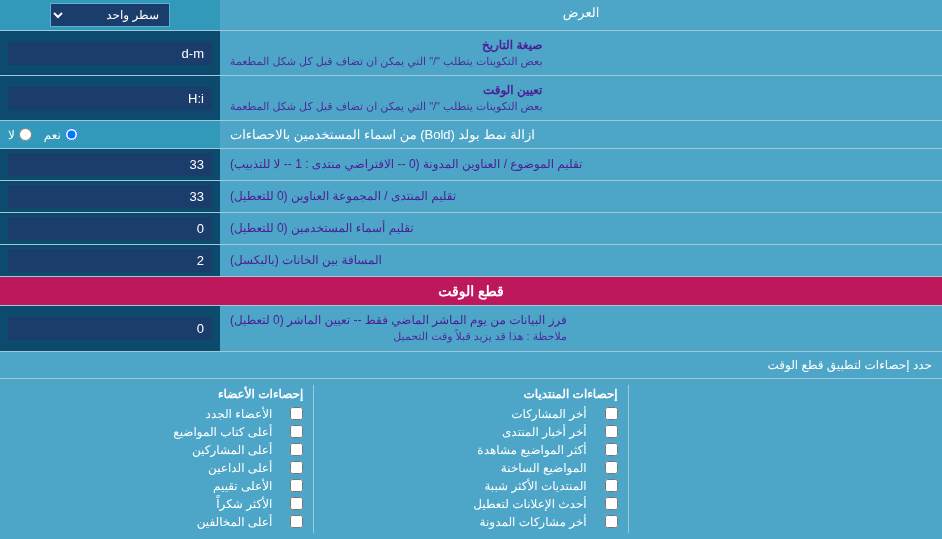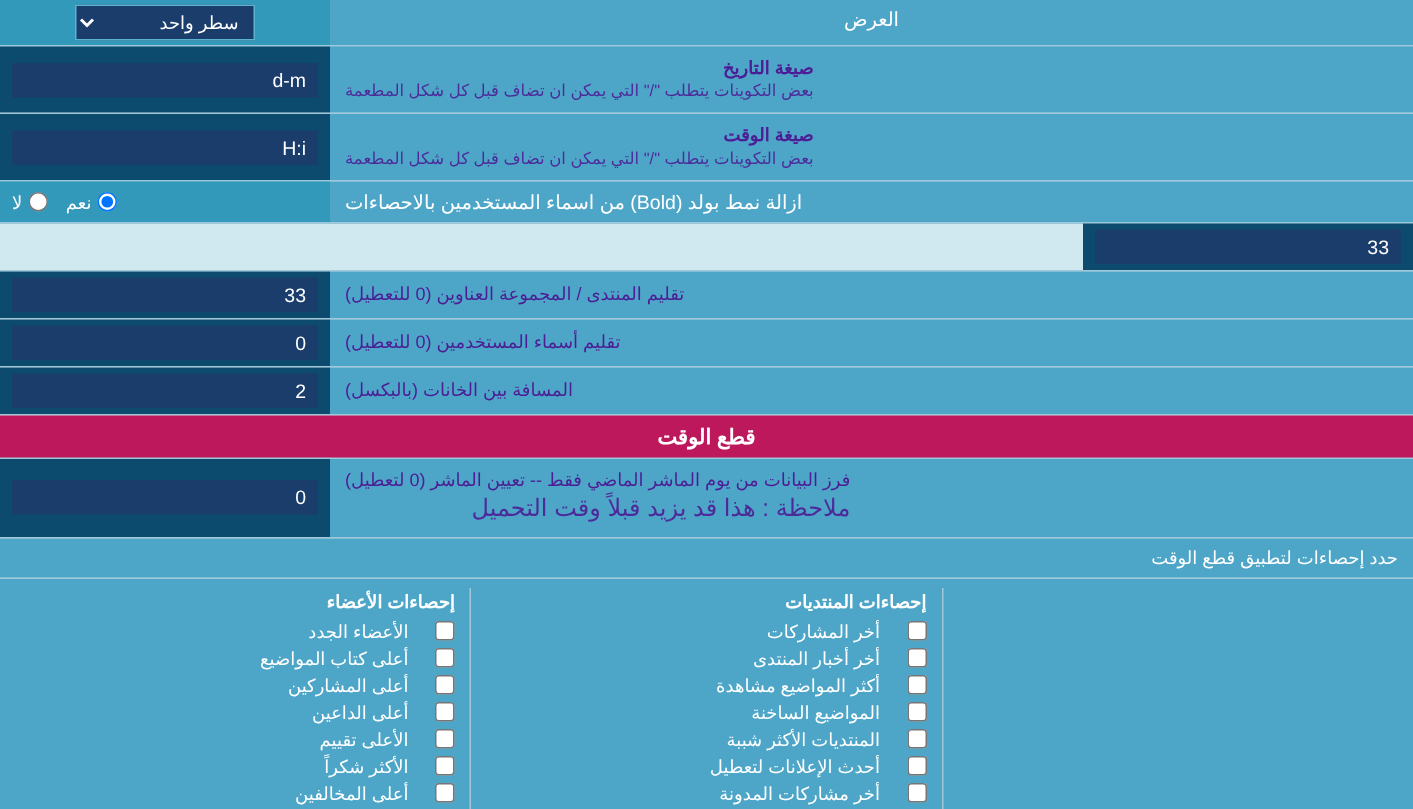--- a/index.html
+++ b/index.html
@@ -208,21 +208,21 @@
     </div>
   </div>
   <div class="input-cell">
     <input class="input-field" type="text" value="d-m" style="">
   </div>
 </div>
 
 <div class="row">
   <div class="label-cell">
     <div>
-      <div style="font-weight:bold;">صيغة الوقت</div>
+      <div style="font-weight:bold;">تعيين الوقت</div>
       <div style="font-size:11px; opacity:0.9;">بعض التكوينات يتطلب "/" التي يمكن ان تضاف قبل كل شكل المطعمة</div>
     </div>
   </div>
   <div class="input-cell">
     <input class="input-field" type="text" value="H:i" style="">
   </div>
 </div>
 
 <div class="radio-row">
   <div class="radio-label-cell">ازالة نمط بولد (Bold) من اسماء المستخدمين بالاحصاءات</div>
@@ -232,20 +232,21 @@
       <span>نعم</span>
     </label>
     <label class="radio-option">
       <input type="radio" name="bold" value="no" style="">
       <span>لا</span>
     </label>
   </div>
 </div>
 
 <div class="row">
+  <div class="label-cell">تقليم الموضوع / العناوين المدونة (0 -- الافتراضي منتدى : 1 -- لا للتذبيب)</div>
   <div class="input-cell">
     <input class="input-field" type="text" value="33" style="">
   </div>
 </div>
 
 <div class="row">
   <div class="label-cell">تقليم المنتدى / المجموعة العناوين (0 للتعطيل)</div>
   <div class="input-cell">
     <input class="input-field" type="text" value="33" style="">
   </div>
@@ -264,21 +265,21 @@
     <input class="input-field" type="text" value="2" style="">
   </div>
 </div>
 
 <div class="section-header">قطع الوقت</div>
 
 <div class="row">
   <div class="label-cell">
     <div>
       <div>فرز البيانات من يوم الماشر الماضي فقط -- تعيين الماشر (0 لتعطيل)</div>
-      <div style="font-size:16px; opacity:0.9;">ملاحظة : هذا قد يزيد قبلاً وقت التحميل</div>
+      <div style="font-size:11px; opacity:0.9;">ملاحظة : هذا قد يزيد قبلاً وقت التحميل</div>
     </div>
   </div>
   <div class="input-cell">
     <input class="input-field" type="text" value="0" style="">
   </div>
 </div>
 
 <div class="checkbox-limit-row">
   <div class="checkbox-limit-label" style="background:#4da6c8; color:#fff; padding:6px 10px; text-align:right; font-size:12px;">حدد إحصاءات لتطبيق قطع الوقت</div>
 </div>

